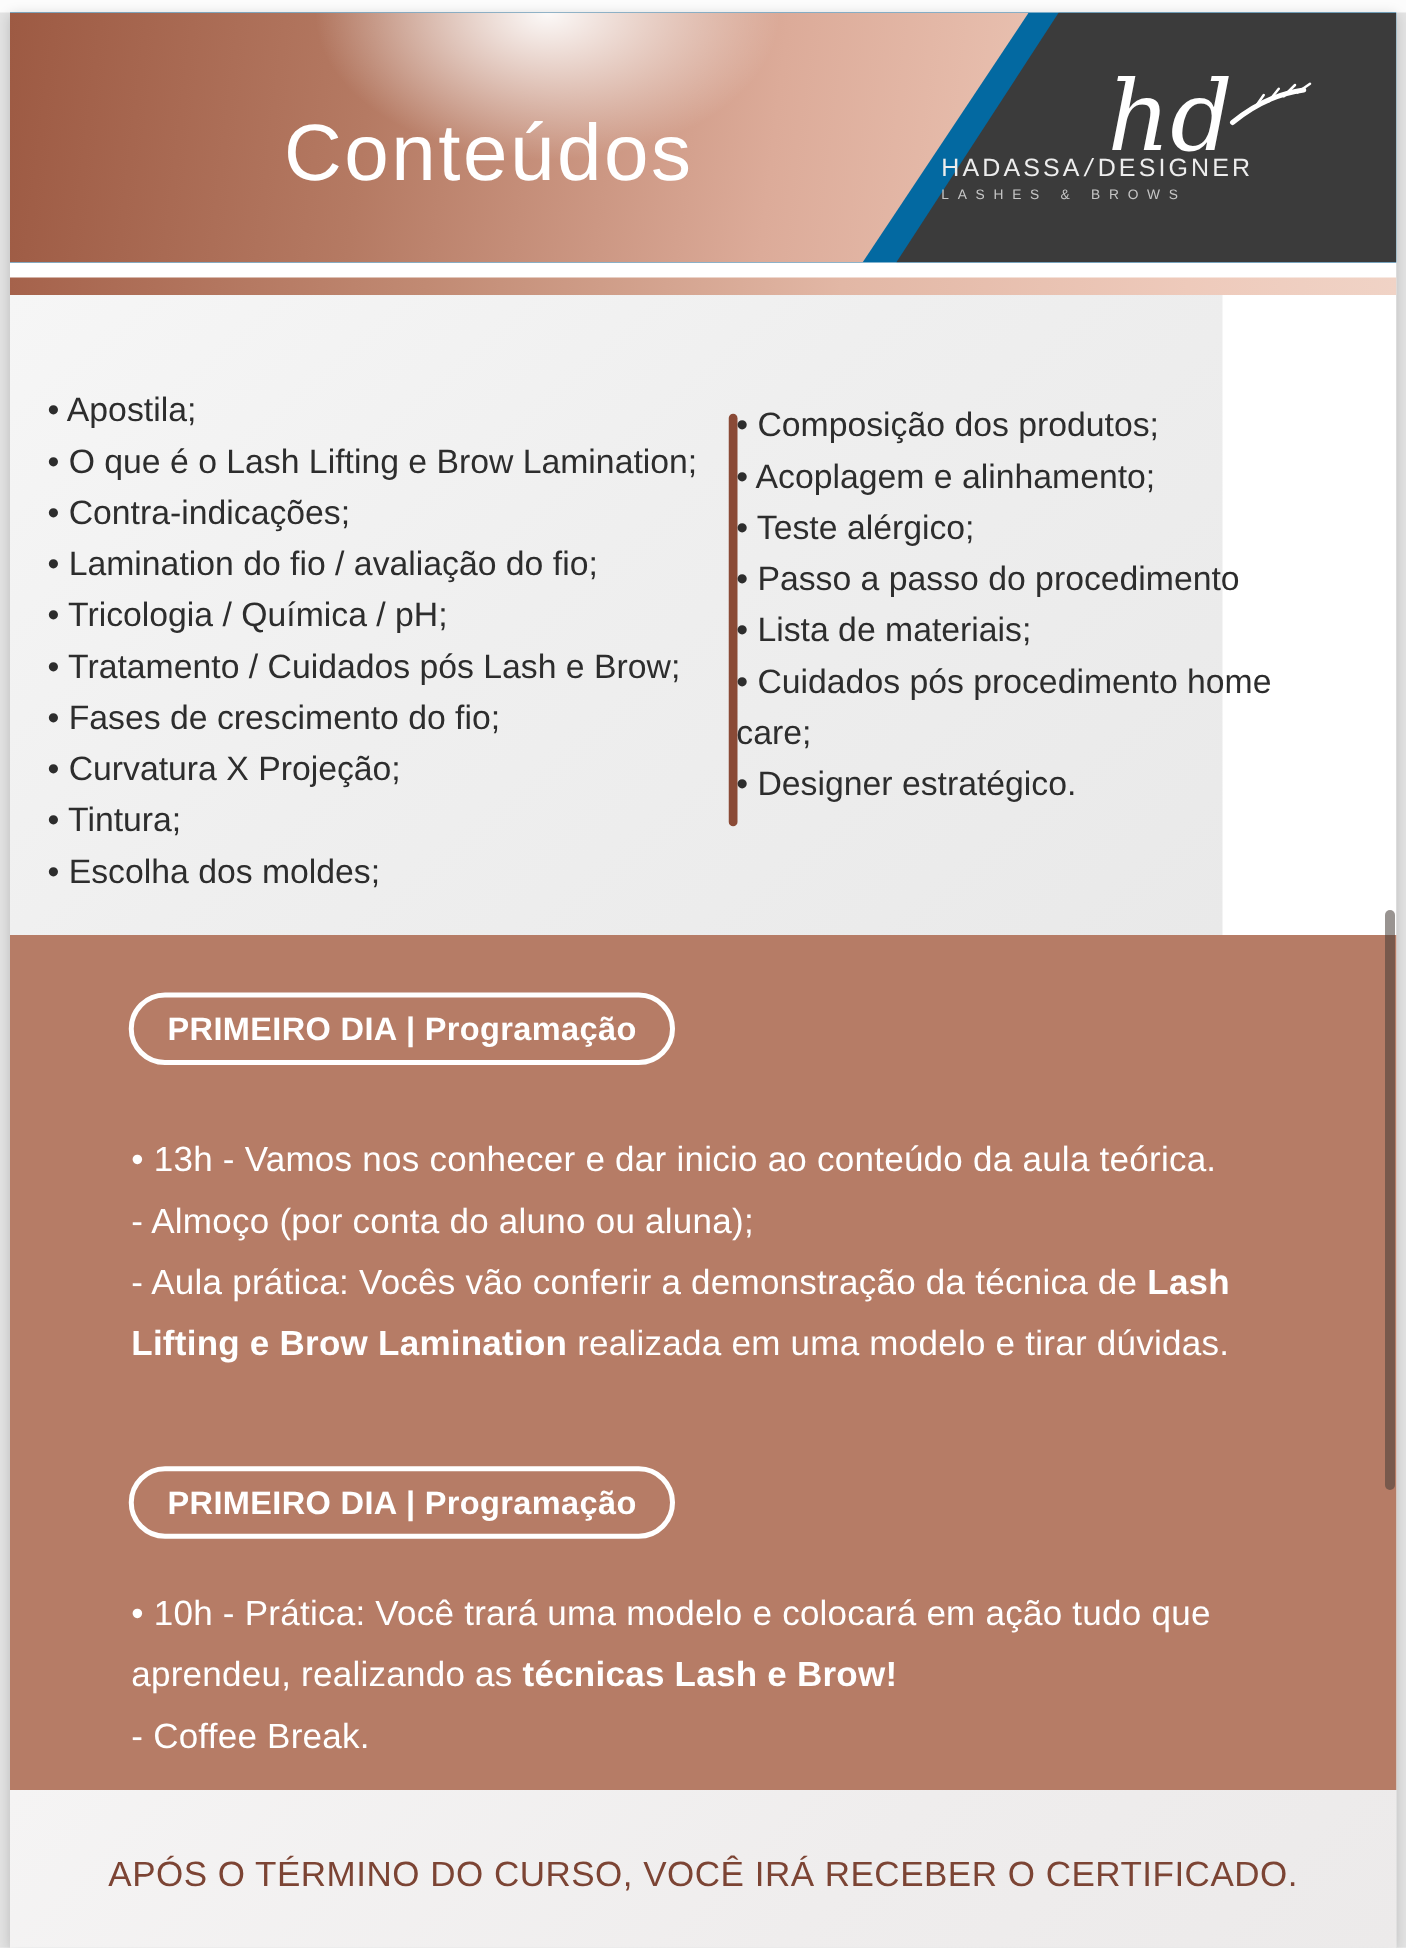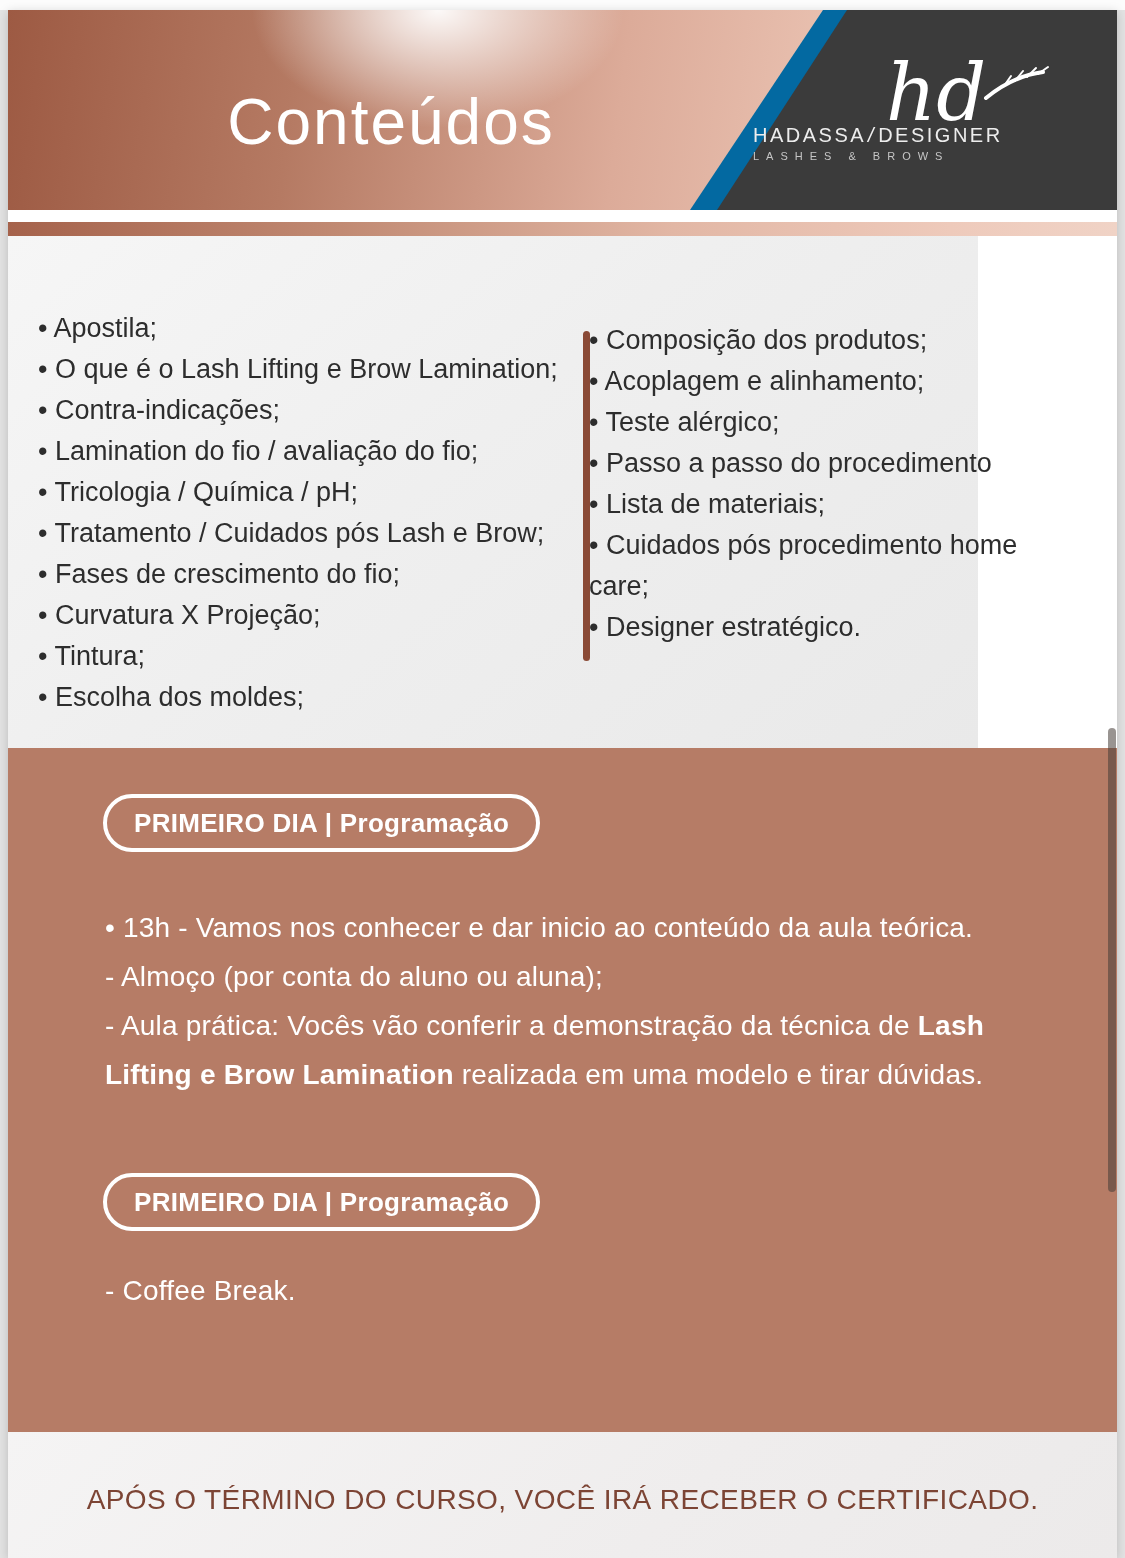--- a/index.html
+++ b/index.html
@@ -118,20 +118,21 @@
     <div class="sched day1-text">
       <p>• 13h - Vamos nos conhecer e dar inicio ao conteúdo da aula teórica.</p>
       <p>- Almoço (por conta do aluno ou aluna);</p>
       <p><span>- Aula prática: Vocês vão conferir a demonstração da técnica de </span><b>Lash Lifting e Brow Lamination</b><span> realizada em uma modelo e tirar dúvidas.</span></p>
     </div>
 
     <div class="badge badge2">
       <span>PRIMEIRO DIA | Programação</span>
     </div>
     <div class="sched day2-text">
+      <p><span>• 10h - Prática: Você trará uma modelo e colocará em ação tudo que aprendeu, realizando as </span><b>técnicas Lash e Brow!</b></p>
       <p>- Coffee Break.</p>
     </div>
   </div>
 
   <div class="footer">
     <p class="footer-text">APÓS O TÉRMINO DO CURSO, VOCÊ IRÁ RECEBER O CERTIFICADO.</p>
   </div>
 
   <div class="scrollbar"></div>
 </div>

